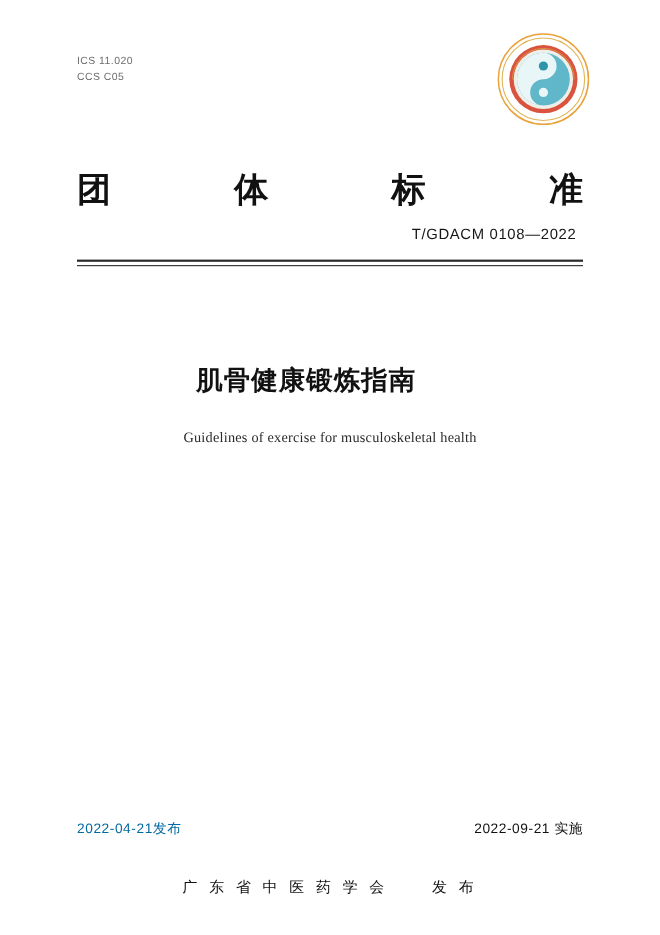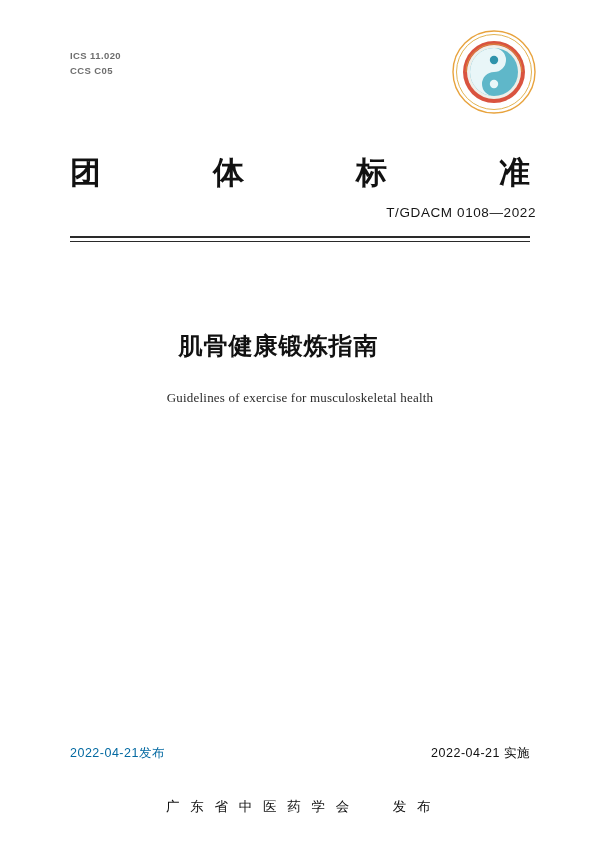--- a/index.html
+++ b/index.html
@@ -25,21 +25,21 @@
   .ics-block {
     position: absolute;
     left: 70px;
     top: 48px;
     font-size: 9.5px;
     line-height: 15px;
     color: #6d6d6d;
     letter-spacing: 0.4px;
     font-family: "Liberation Sans", sans-serif;
   }
-  .ics-block div { white-space: nowrap; font-weight: bold; }
+  .ics-block div { white-space: nowrap; }
 
   
   .emblem {
     position: absolute;
     right: 64px;
     top: 30px;
     width: 84px;
     height: 84px;
   }
   .emblem svg { display: block; }
@@ -55,21 +55,21 @@
     font-family: "Liberation Sans", sans-serif;
     font-size: 31px;
     font-weight: bold;
     color: #111111;
     letter-spacing: 0;
   }
   .std-title span { display: inline-block; }
 
   .std-code {
     position: absolute;
-    right: 64px;
+    right: 76px;
     top: 205px;
     font-size: 13.5px;
     color: #161616;
     letter-spacing: 0.6px;
     font-family: "Liberation Sans", sans-serif;
   }
 
   .rule-top {
     position: absolute;
     left: 70px;
@@ -177,19 +177,19 @@
 
   <div class="std-code">T/GDACM 0108—2022</div>
 
   <div class="rule-top"></div>
   <div class="rule-bottom"></div>
 
   <div class="doc-title-cn">肌骨健康锻炼指南</div>
   <div class="doc-title-en">Guidelines of exercise for musculoskeletal health</div>
 
   <div class="date-issue">2022-04-21发布</div>
-  <div class="date-impl">2022-04-21 实施</div>
+  <div class="date-impl">2022-09-21 实施</div>
 
   <div class="publisher">
     <span>广 东 省 中 医 药 学 会</span><span class="pub-word">发 布</span>
   </div>
 
 </div>
 
 </body></html>

